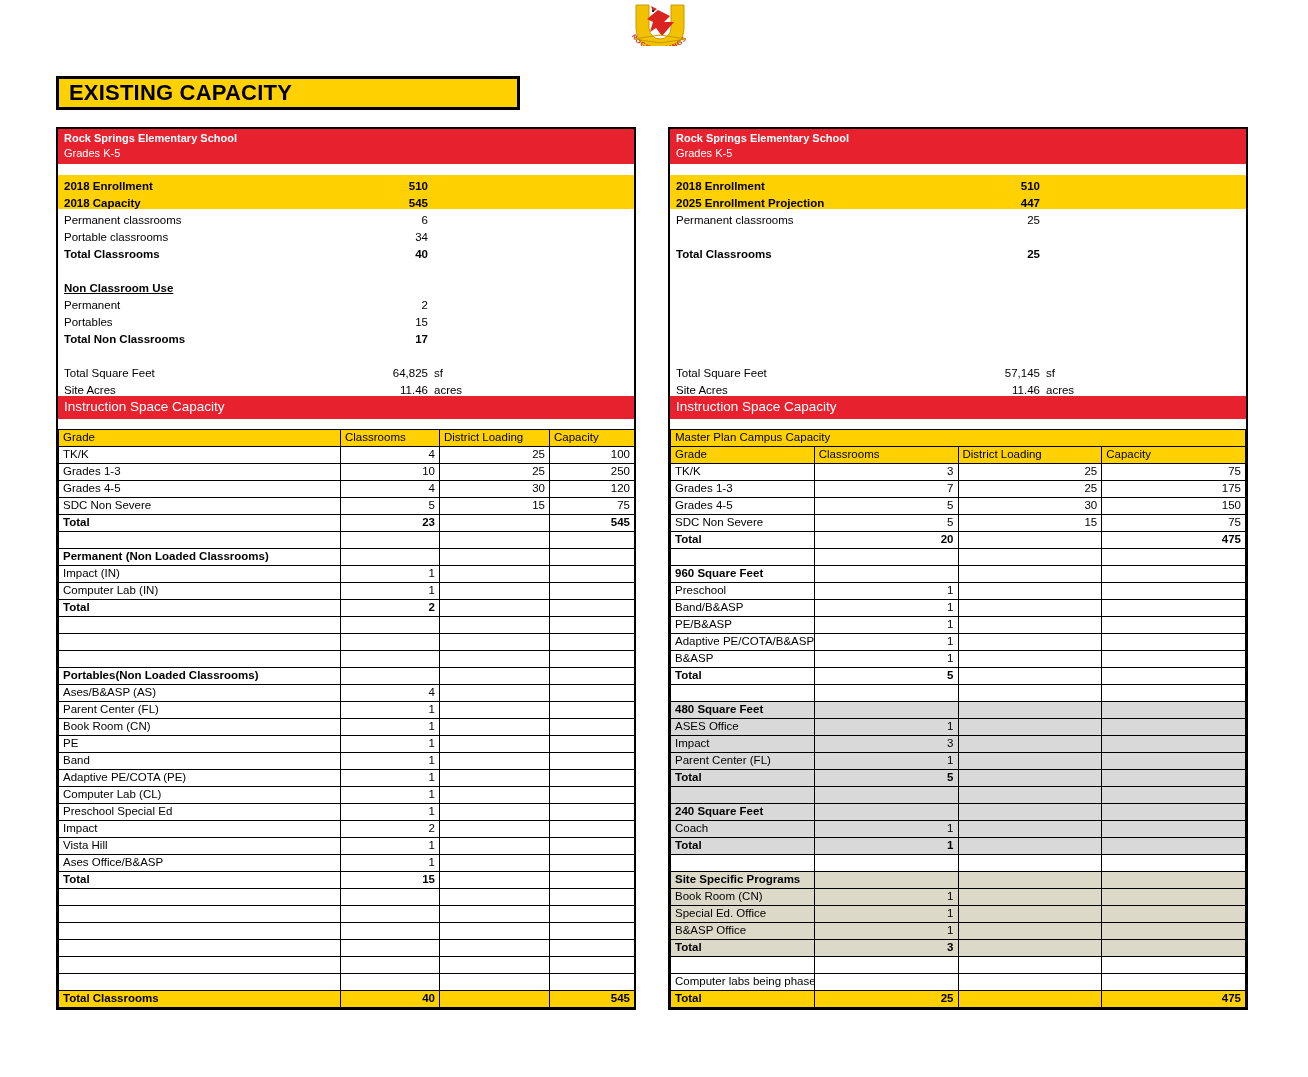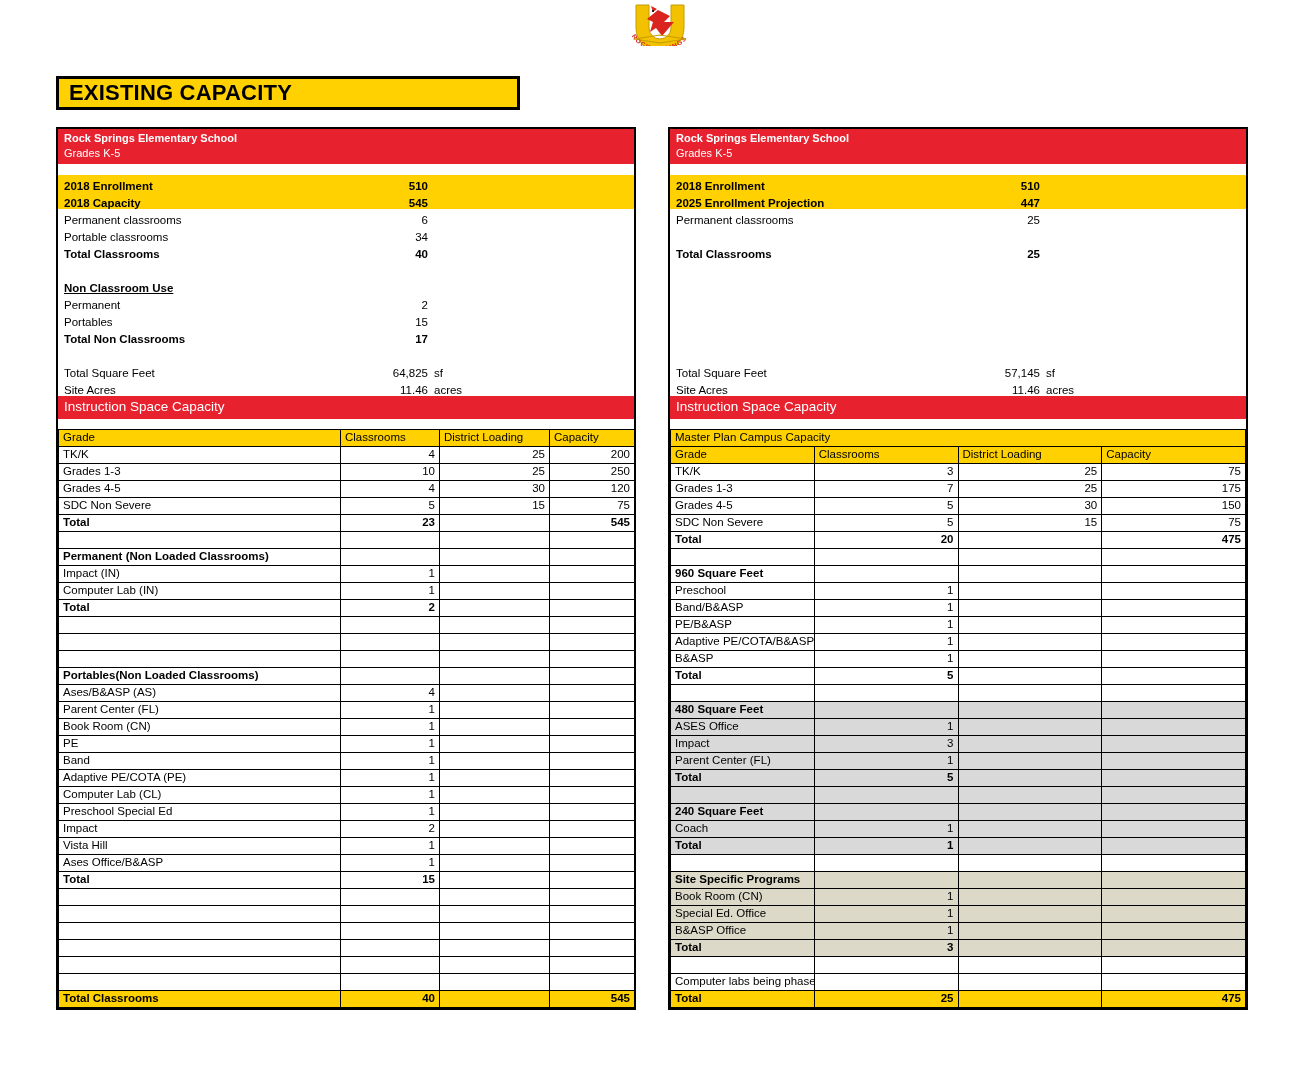--- a/index.html
+++ b/index.html
@@ -225,21 +225,21 @@
           <tr class="grid-head">
             <td class="c-label" style="text-align: left;">Grade</td>
             <td class="c-num" style="text-align: left;">Classrooms</td>
             <td class="c-load" style="text-align: left;">District Loading</td>
             <td class="c-cap" style="text-align: left;">Capacity</td>
           </tr>
           <tr>
             <td class="c-label">TK/K</td>
             <td class="c-num">4</td>
             <td class="c-load">25</td>
-            <td class="c-cap">200</td>
+            <td class="c-cap">100</td>
           </tr>
           <tr>
             <td class="c-label">Grades 1-3</td>
             <td class="c-num">10</td>
             <td class="c-load">25</td>
             <td class="c-cap">250</td>
           </tr>
           <tr>
             <td class="c-label">Grades 4-5</td>
             <td class="c-num">4</td>

